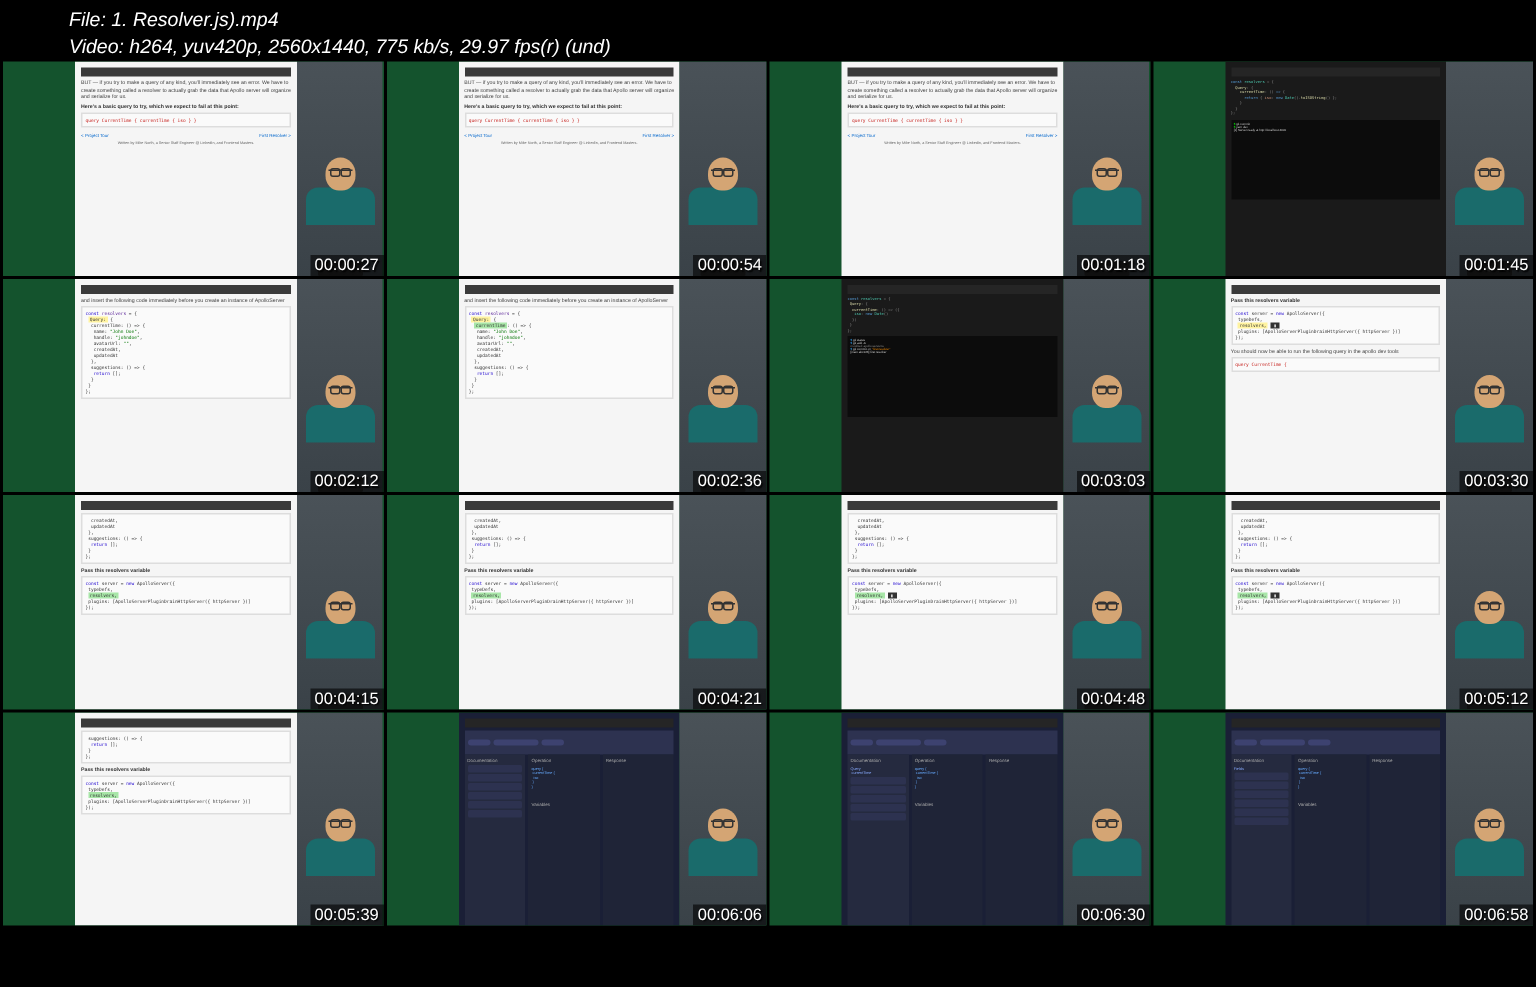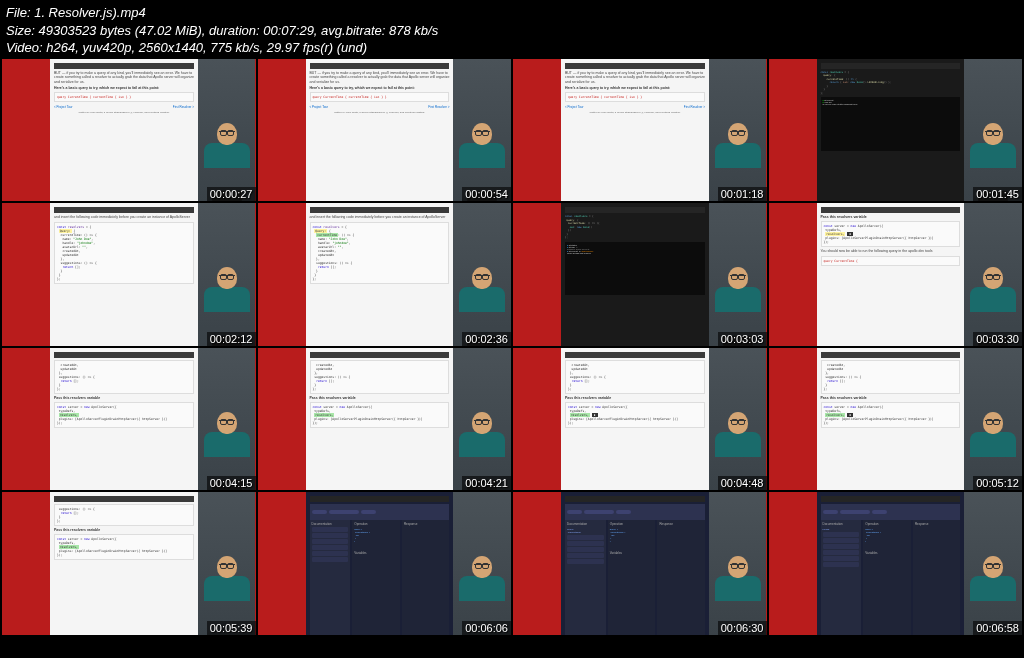--- a/index.html
+++ b/index.html
@@ -9,32 +9,33 @@
   background: #000;
   font-family: Verdana, Geneva, sans-serif;
   font-size: 13px;
   color: #fff;
   font-style: italic;
   overflow: hidden;
 }
 .header {
   padding: 4px 6px 2px 6px;
   line-height: 1.35;
+  margin-left: 40px;
 }
 .grid {
   display: grid;
   grid-template-columns: repeat(4, 1fr);
   grid-template-rows: repeat(4, 1fr);
   gap: 2px;
   padding: 0 2px 2px 2px;
   height: 578px;
 }
 .thumb {
   position: relative;
-  background: #b91c1c;
+  background: #14532d;
   overflow: hidden;
   padding-left: 48px;
 }
 .thumb-inner {
   width: 100%;
   height: 100%;
   display: flex;
   font-style: normal;
 }
 .doc-bg {
@@ -238,21 +239,20 @@
   border-radius: 1px;
 }
 .hl-green { background: #a8e6a8; padding: 0 1px; }
 .hl-yellow { background: #fff3a0; padding: 0 1px; }
 </style>
 </head>
 <body>
 
 <div class="header">
   <div>File: 1. Resolver.js).mp4</div>
-  <div>Size: 49303523 bytes (47.02 MiB), duration: 00:07:29, avg.bitrate: 878 kb/s</div>
   <div>Video: h264, yuv420p, 2560x1440, 775 kb/s, 29.97 fps(r) (und)</div>
 </div>
 
 <div class="grid">
 
   <div class="thumb">
     <div class="thumb-inner">
       <div class="doc-bg">
         <div class="tab-bar"></div>
         <div class="doc-text">BUT — if you try to make a query of any kind, you'll immediately see an error. We have to create something called a resolver to actually grab the data that Apollo server will organize and serialize for us.</div>

